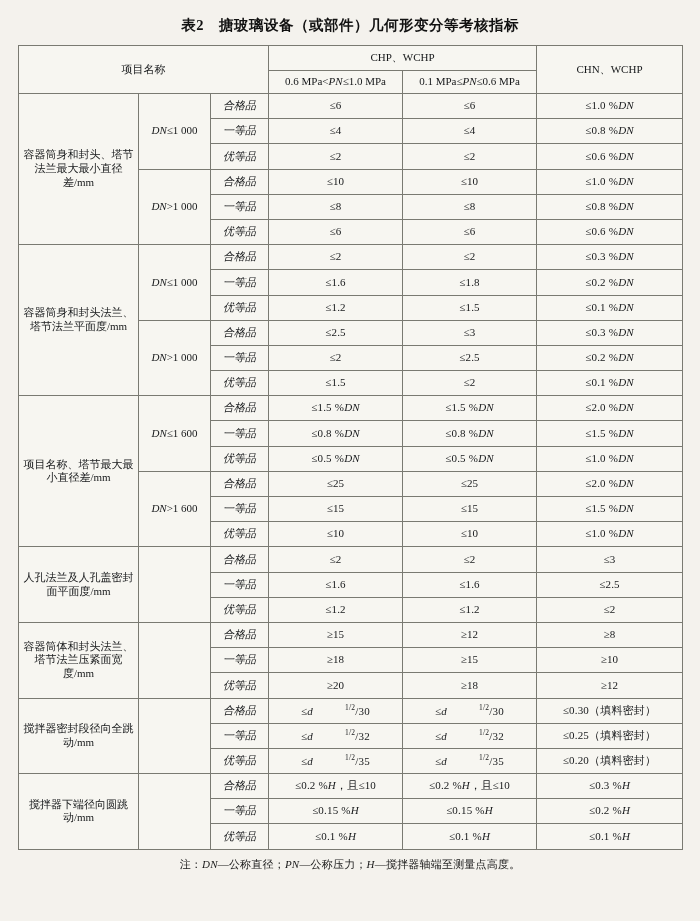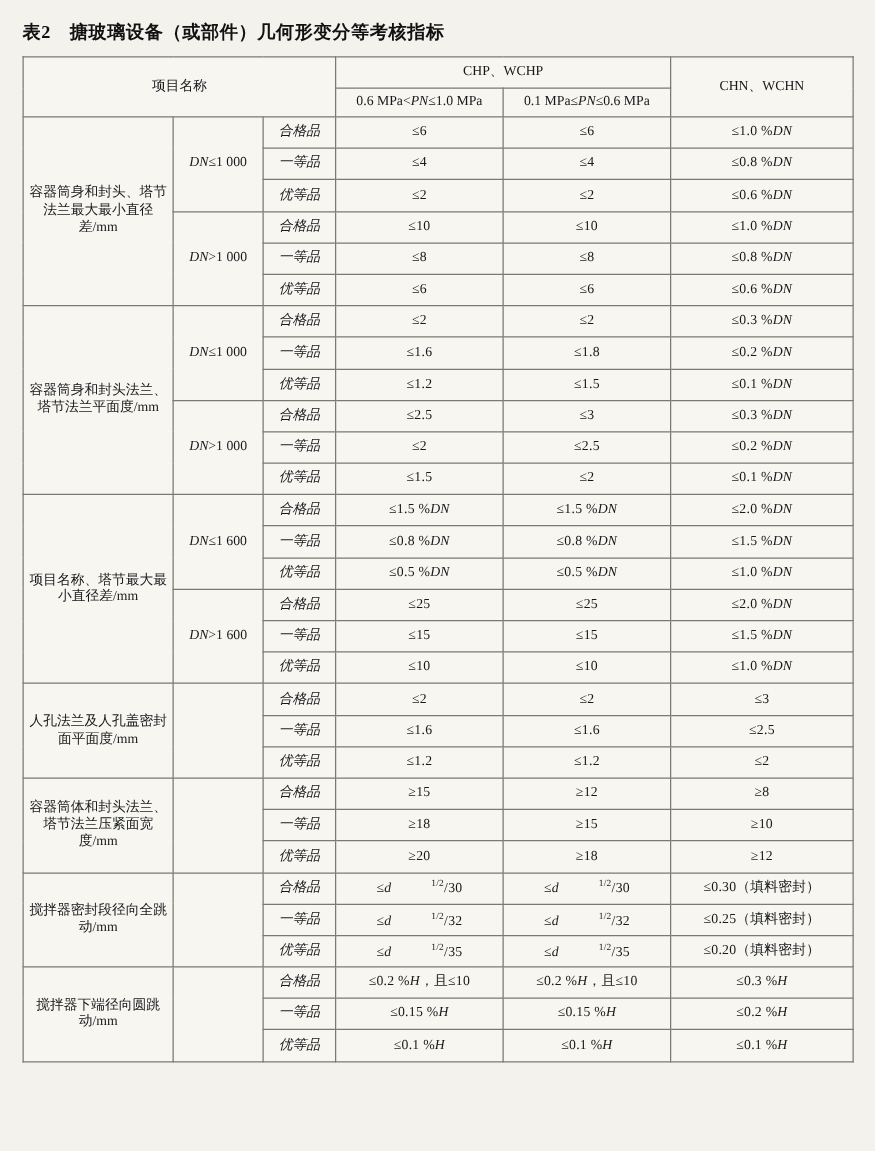--- a/index.html
+++ b/index.html
@@ -16,20 +16,21 @@
     overflow: hidden;
   }
   .page {
     width: 700px;
     height: 921px;
     box-sizing: border-box;
     padding: 14px 18px 10px 18px;
     background: #f4f2ed;
   }
   .table-title {
+    text-align: center;
     font-size: 14.5px;
     font-weight: bold;
     letter-spacing: 0.5px;
     margin: 2px 0 10px 0;
     color: #111;
   }
   table.main {
     width: 664px;
     border-collapse: collapse;
     table-layout: fixed;
@@ -96,21 +97,21 @@
       <col style="width:72px">
       <col style="width:58px">
       <col style="width:134px">
       <col style="width:134px">
       <col style="width:146px">
     </colgroup>
     <thead>
       <tr>
         <th class="hdr" rowspan="2" colspan="3">项目名称</th>
         <th class="hdr" colspan="2">CHP、WCHP</th>
-        <th class="hdr" rowspan="2">CHN、WCHN</th>
+        <th class="hdr" rowspan="2">CHN、WCHP</th>
       </tr>
       <tr>
         <th class="hdr-sub"><span>0.6 MPa&lt;<i>PN</i>≤1.0 MPa</span></th>
         <th class="hdr-sub"><span>0.1 MPa≤<i>PN</i>≤0.6 MPa</span></th>
       </tr>
     </thead>
     <tbody id="table-body">
         <tr class="dataRow">
           <td class="rowlabel" rowspan="6">容器筒身和封头、塔节法兰最大最小直径差/mm</td>
           <td class="dn" rowspan="3"><i>DN</i>≤1 000</td>
@@ -303,13 +304,14 @@
           <td class="val">≤0.2 %<i>H</i></td>
         </tr>
         <tr class="dataRow">
           <td class="grade">优等品</td>
           <td class="val">≤0.1 %<i>H</i></td>
           <td class="val">≤0.1 %<i>H</i></td>
           <td class="val">≤0.1 %<i>H</i></td>
         </tr>
       </tbody>
   </table>
+  <div class="note">注：<i>DN</i>—公称直径；<i>PN</i>—公称压力；<i>H</i>—搅拌器轴端至测量点高度。</div>
 </div>
 
 </body></html>

